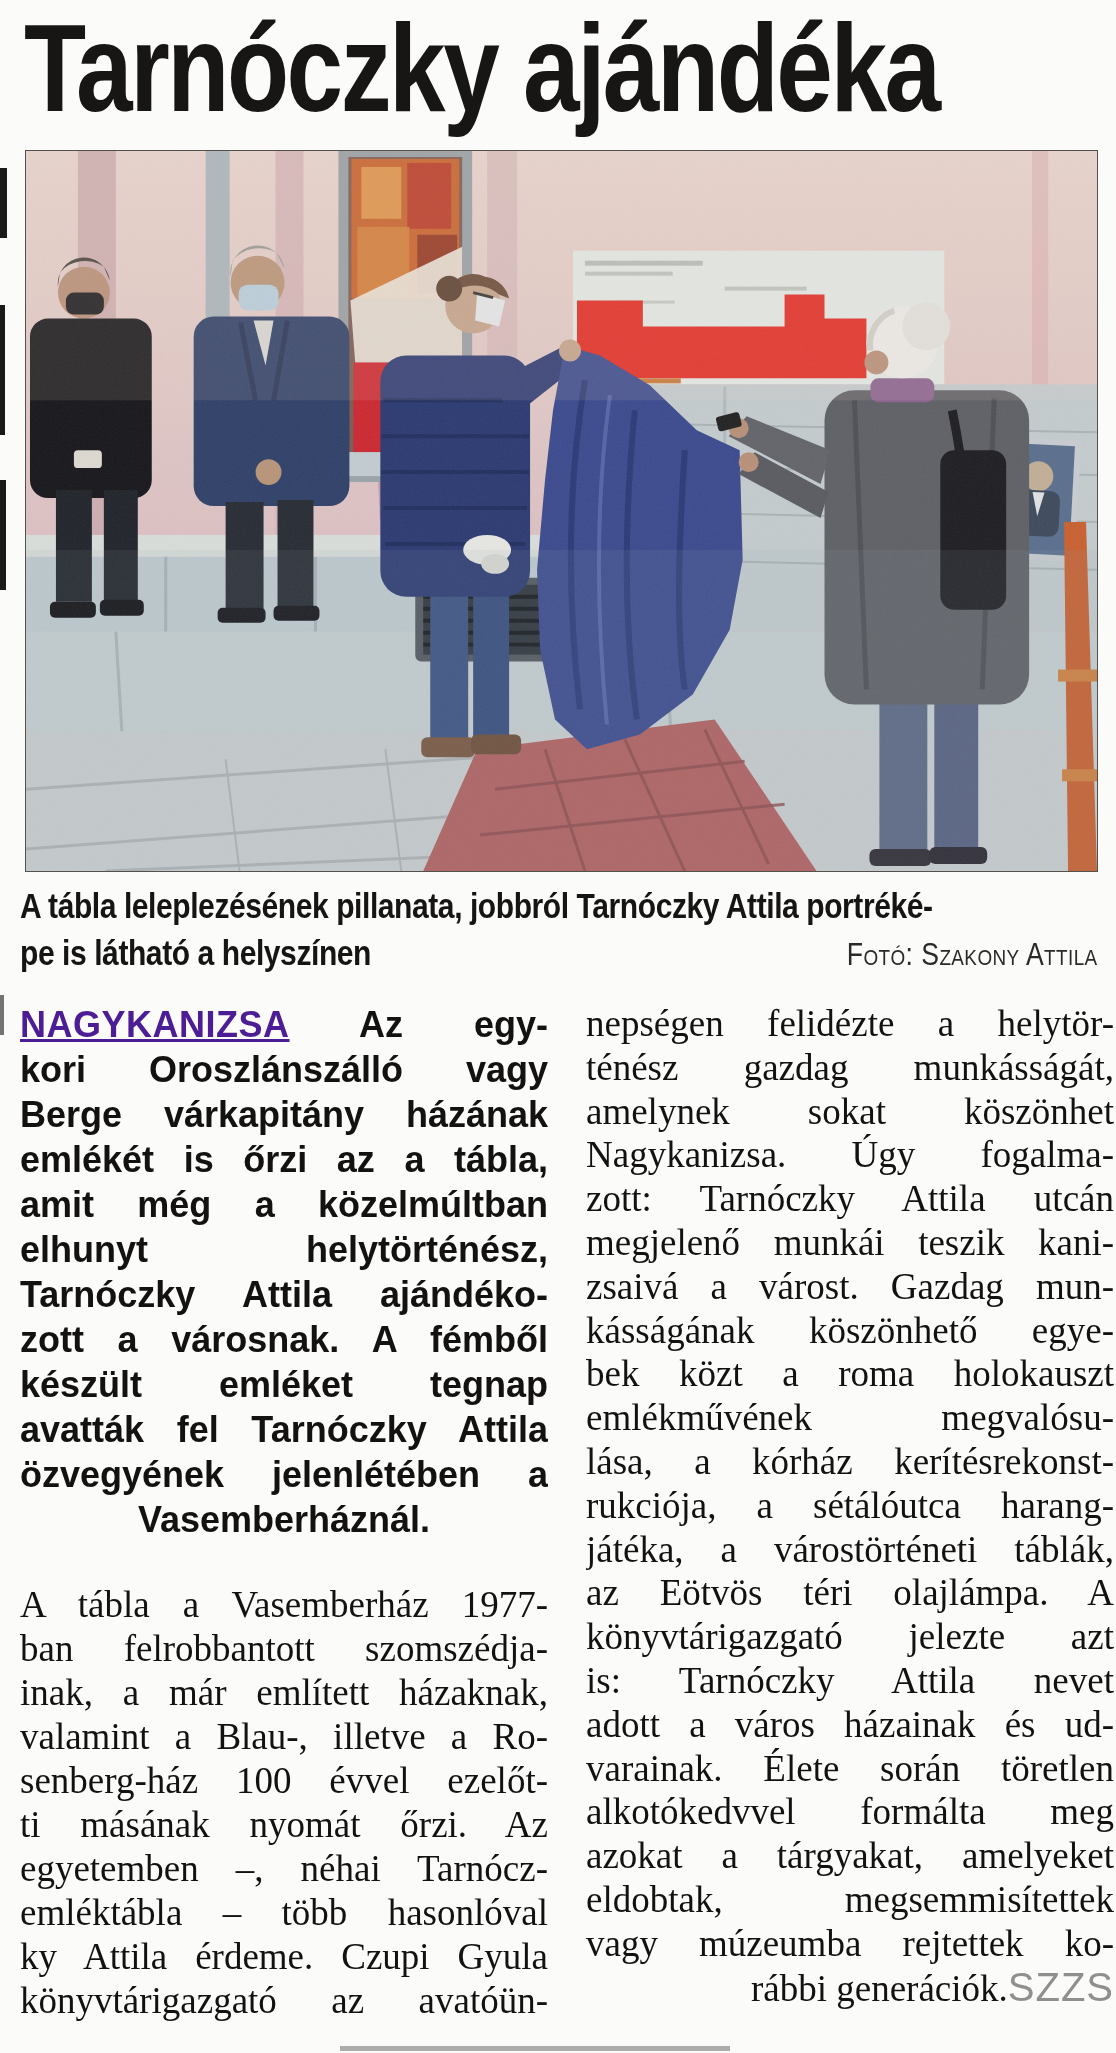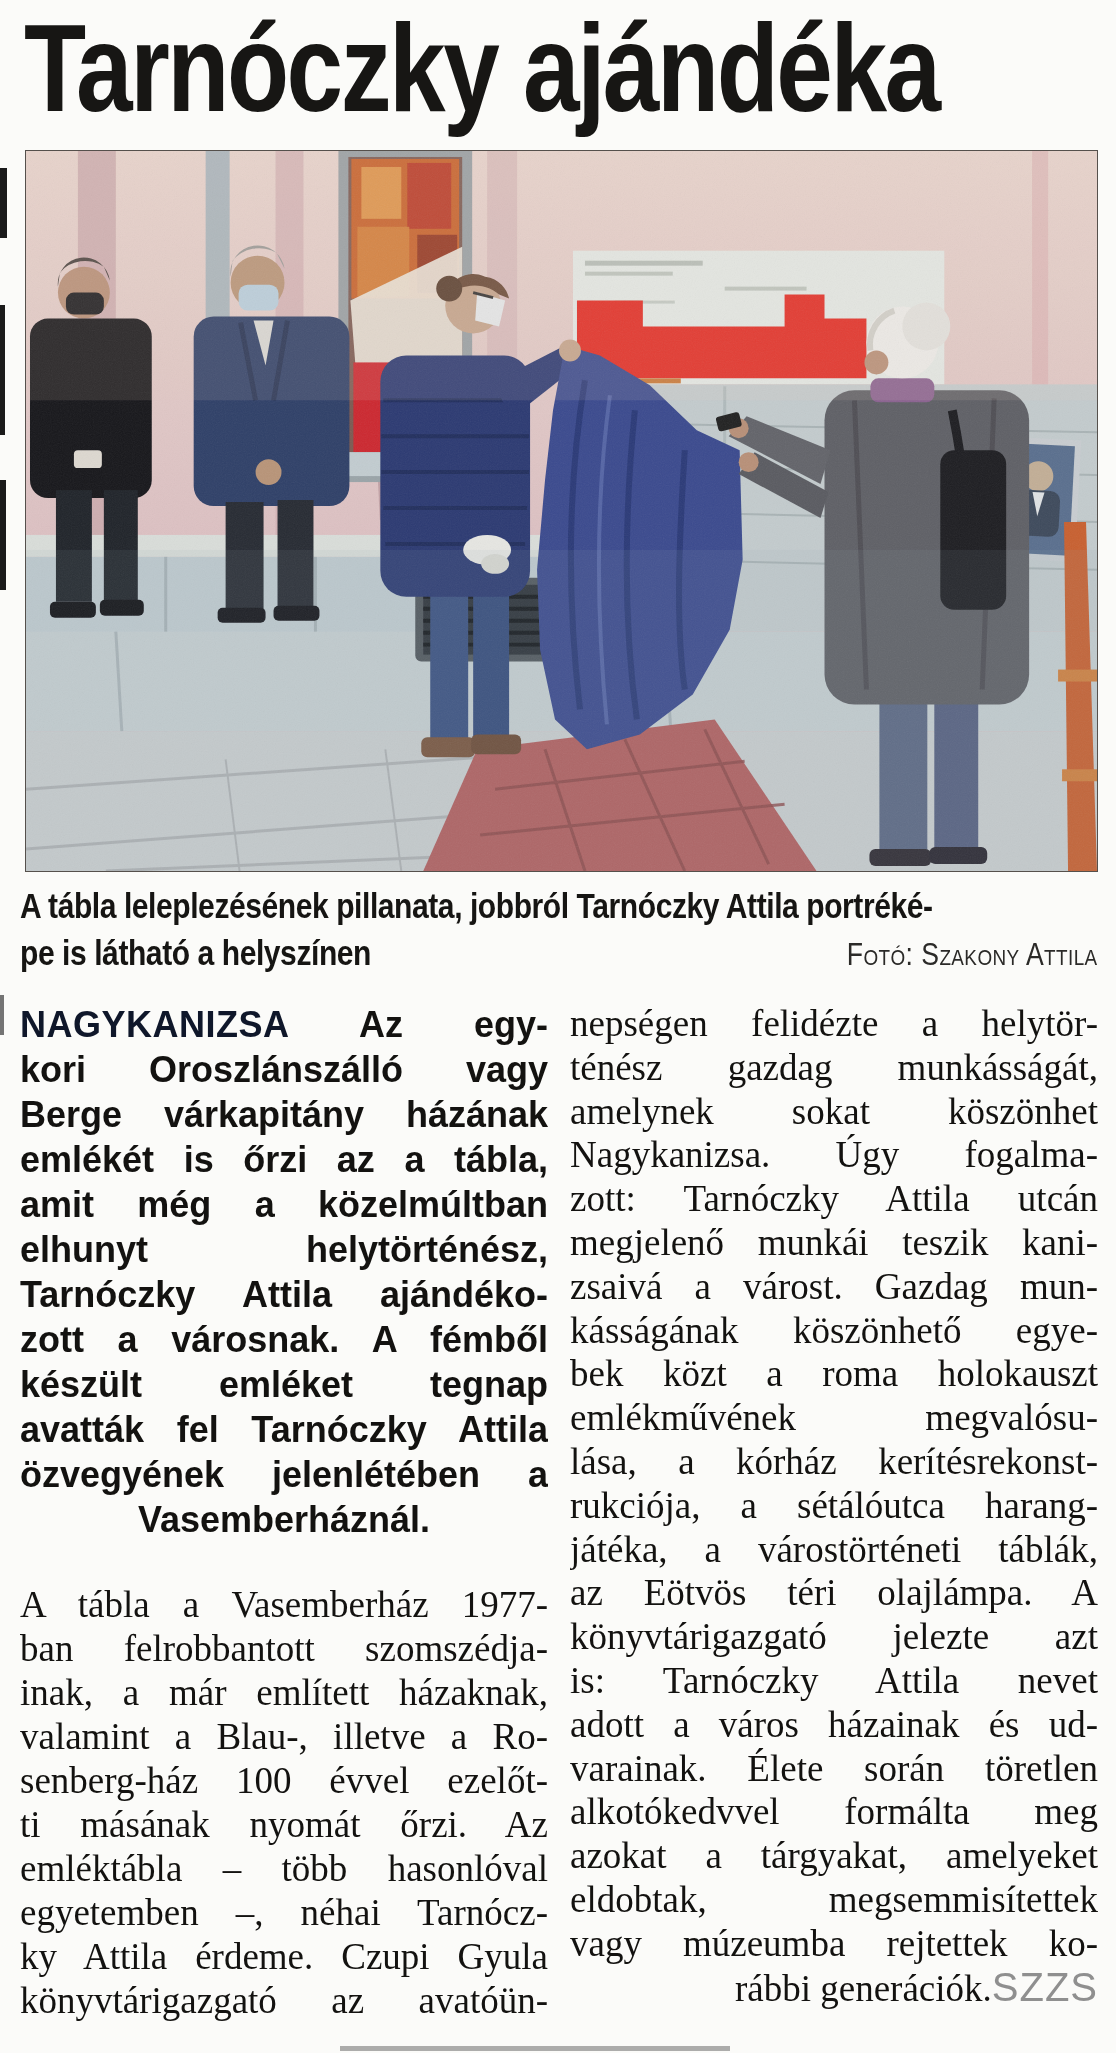--- a/index.html
+++ b/index.html
@@ -39,25 +39,25 @@
   }
   .caption-row2{display:flex;justify-content:space-between;align-items:baseline;}
   .photo-credit{
     font-weight:400;font-size:31px;letter-spacing:0.5px;
     font-variant:small-caps;color:#2b2a28;white-space:nowrap;
   }
 
   
   .col{position:absolute;top:1002px;width:528px;color:#131210;}
   .col-left{left:20px;}
-  .col-right{left:570px;}
+  .col-right{left:586px;}
 
   .lead{font-family:"Liberation Sans",sans-serif;font-weight:700;font-size:36px;}
   .lead .jline,.lead .lastline{line-height:45px;height:45px;overflow:hidden;}
-  .kicker{color:#0f172a;letter-spacing:0.5px;}
+  .kicker{color:#4c1d95;letter-spacing:0.5px;text-decoration:underline;}
 
   .serif{font-family:"Liberation Serif",serif;font-weight:400;font-size:37px;}
   .serif .jline,.serif .lastline{line-height:44px;height:44px;overflow:hidden;}
   .col-right.serif .jline{line-height:43.8px;height:43.8px;}
 
   .jline{text-align:justify;text-align-last:justify;white-space:normal;}
   .lastline{text-align:center;}
   .para2{margin-top:41px;}
 
   .closing-row{
@@ -284,22 +284,22 @@
       </div>
     <div class="lastline">Vasemberháznál.</div>
   </div>
   <div class="serif para2">
       <div class="jline">A tábla a Vasemberház 1977-</div>
       <div class="jline">ban felrobbantott szomszédja-</div>
       <div class="jline">inak, a már említett házaknak,</div>
       <div class="jline">valamint a Blau-, illetve a Ro-</div>
       <div class="jline">senberg-ház 100 évvel ezelőt-</div>
       <div class="jline">ti másának nyomát őrzi. Az</div>
+      <div class="jline">egyetemben –, néhai Tarnócz-</div>
       <div class="jline">emléktábla – több hasonlóval</div>
-      <div class="jline">egyetemben –, néhai Tarnócz-</div>
       <div class="jline">ky Attila érdeme. Czupi Gyula</div>
       <div class="jline">könyvtárigazgató az avatóün-</div>
     </div>
 </div>
 
 <div class="col col-right serif">
   <div>
       <div class="jline">nepségen felidézte a helytör-</div>
       <div class="jline">ténész gazdag munkásságát,</div>
       <div class="jline">amelynek sokat köszönhet</div>

